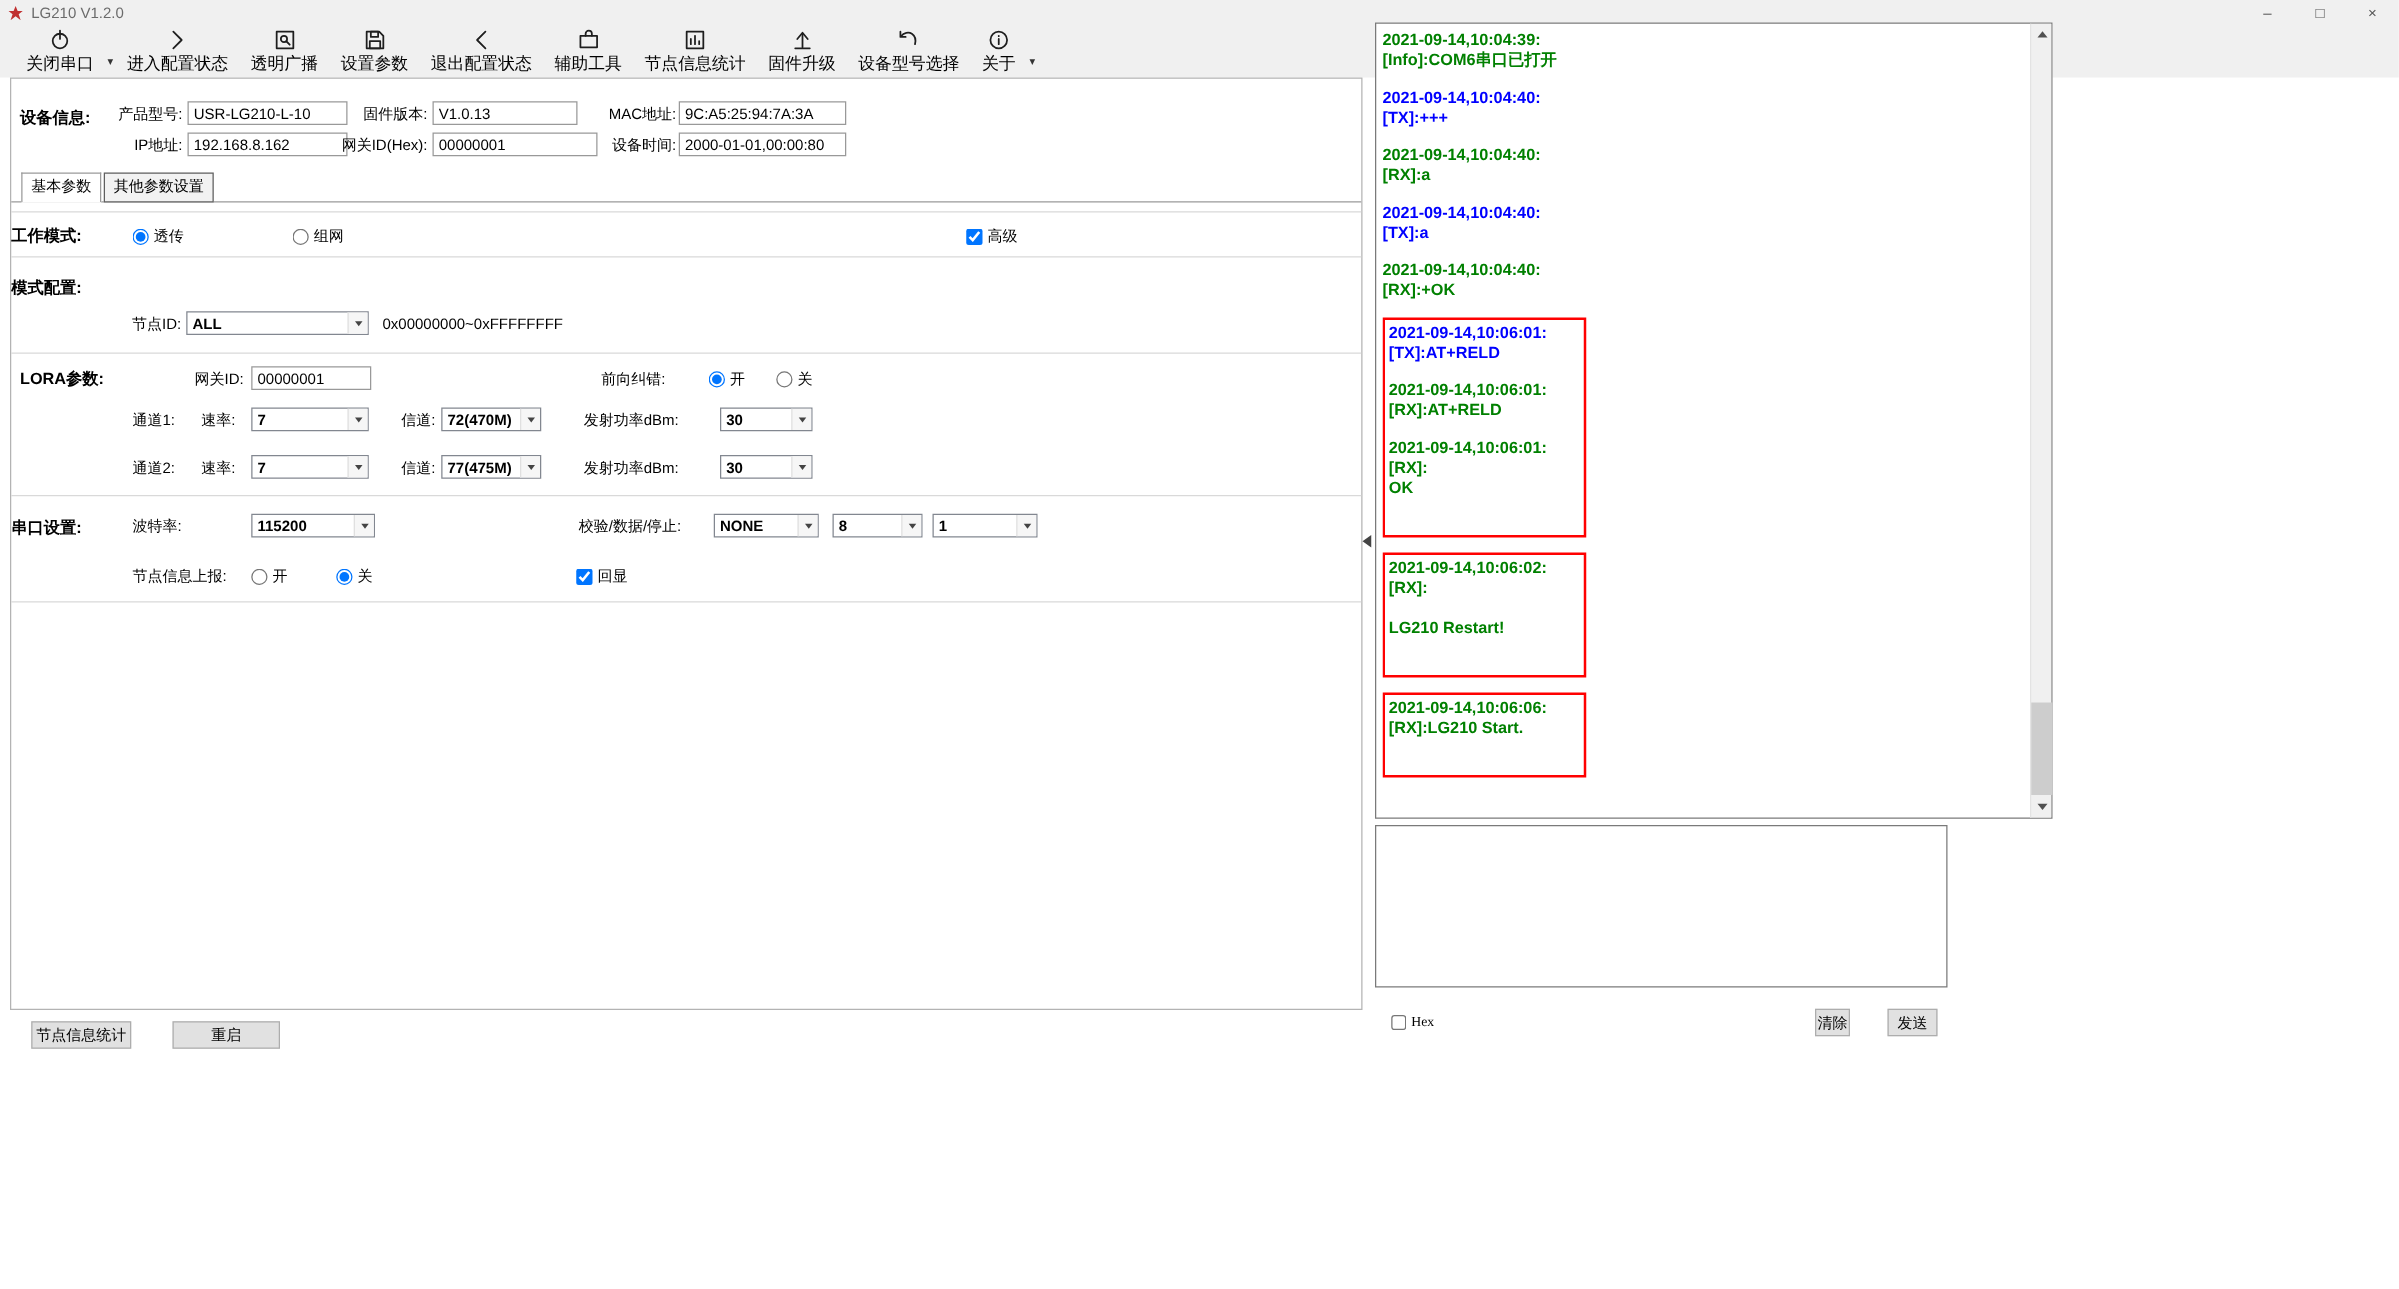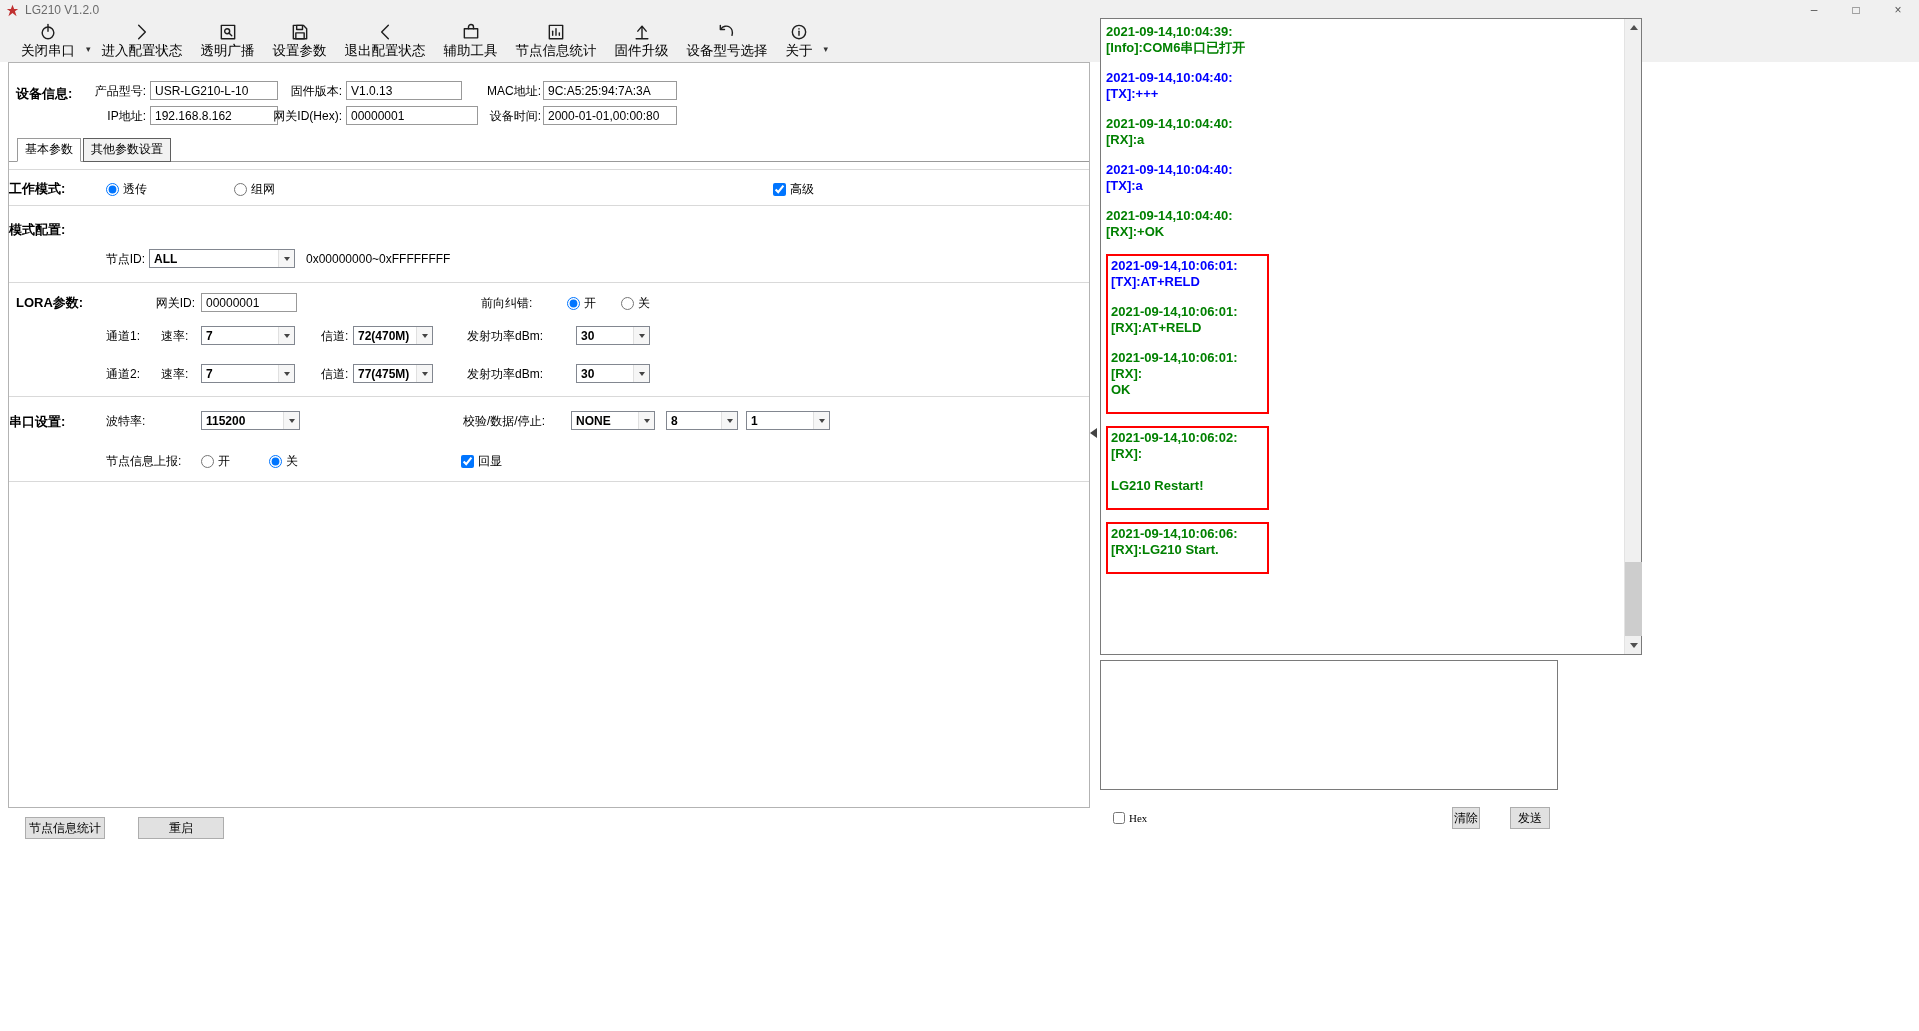--- a/index.html
+++ b/index.html
@@ -61,21 +61,21 @@
 
   
   .log-box { position:absolute; left:1100px; top:18px; width:542px; height:637px;
     border:1px solid #7a7a7a; background:#fff; }
   .log-content { position:absolute; left:5px; top:5px; right:19px; bottom:4px; overflow:hidden;
     font-size:13px; font-weight:bold; line-height:16px; }
   .log-entry { margin-bottom:14px; }
   .c-tx { color:var(--tx-color,#0000ff); }
   .c-rx { color:var(--rx-color,#008000); }
   .log-group.boxed { border:2px solid var(--annotation-color,#ff0000); width:fit-content;
-    min-width:163px; padding:2px 6px 0 3px; margin-bottom:12px; }
+    min-width:163px; padding:2px 6px 16px 3px; margin-bottom:12px; }
 
   .scrollbar { position:absolute; top:0; right:0; width:17px; height:100%; background:#f0f0f0;
     border-left:1px solid #e3e3e3; }
   .sb-btn { position:absolute; left:0; width:17px; height:17px; display:flex; align-items:center;
     justify-content:center; }
   .sb-up { top:0; } .sb-down { bottom:0; }
   .sb-up::after { content:""; border-left:4px solid transparent; border-right:4px solid transparent;
     border-bottom:5px solid #505050; }
   .sb-down::after { content:""; border-left:4px solid transparent; border-right:4px solid transparent;
     border-top:5px solid #505050; }

